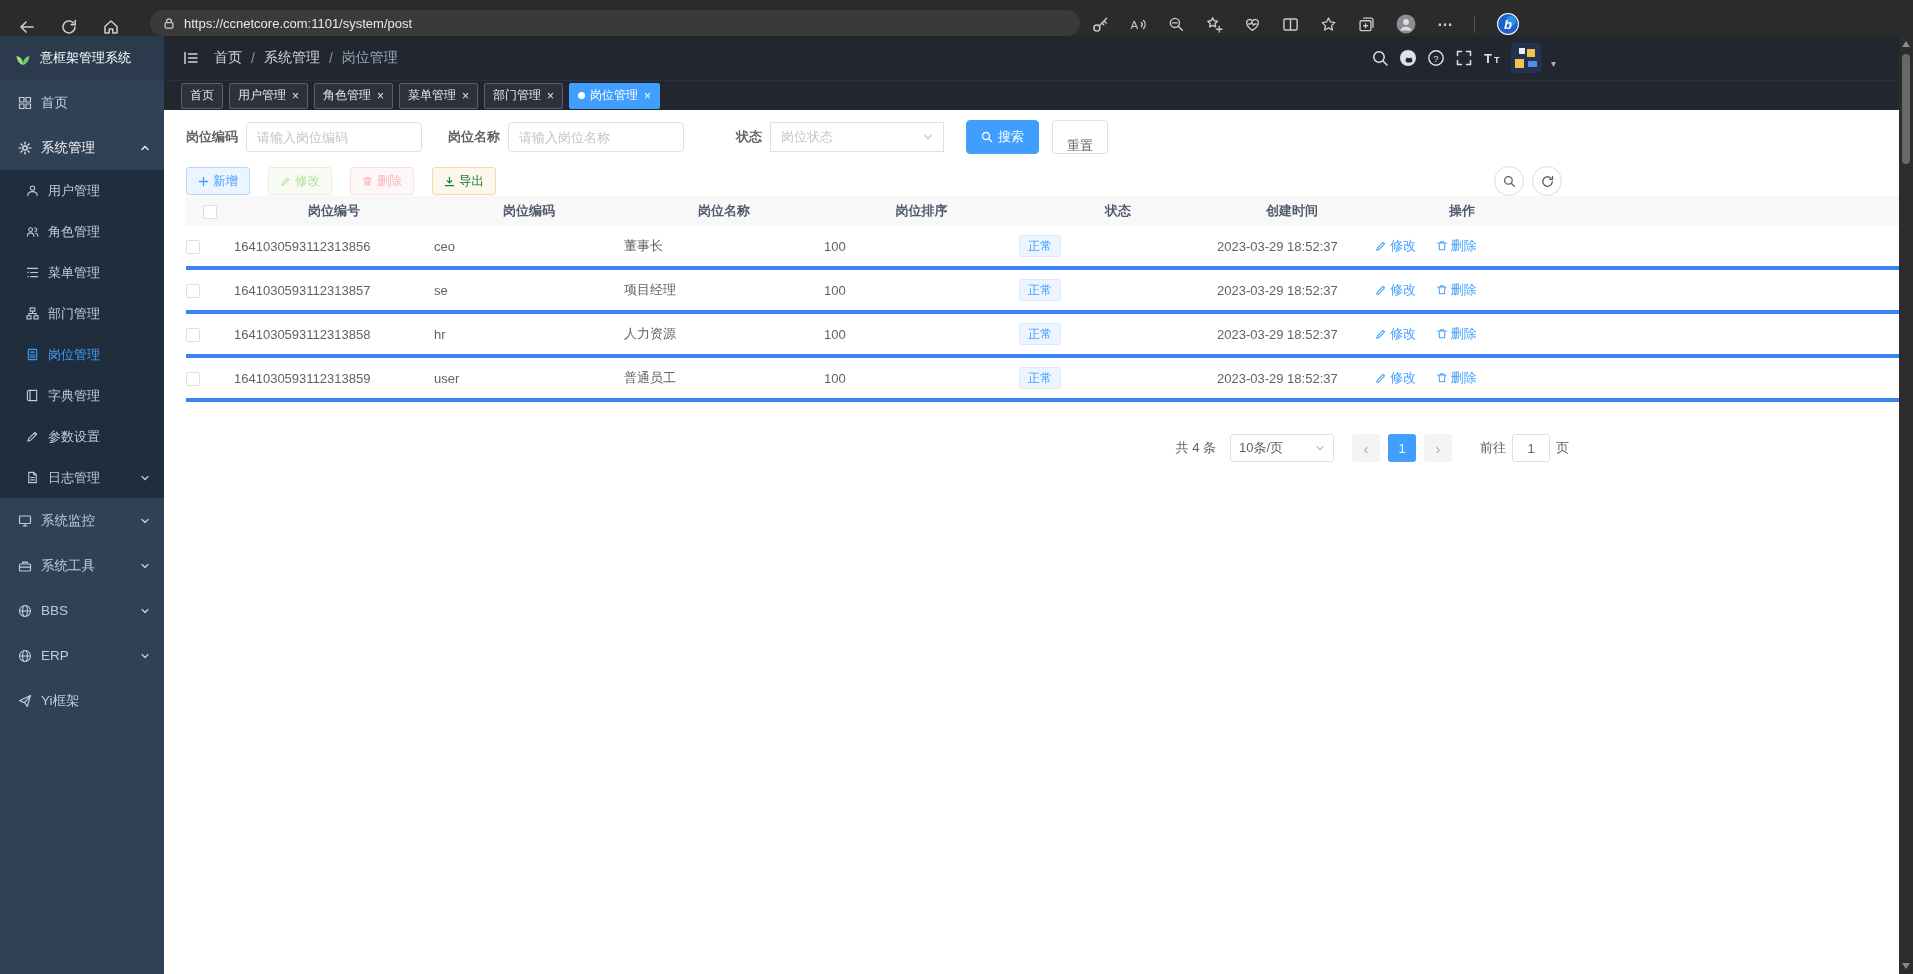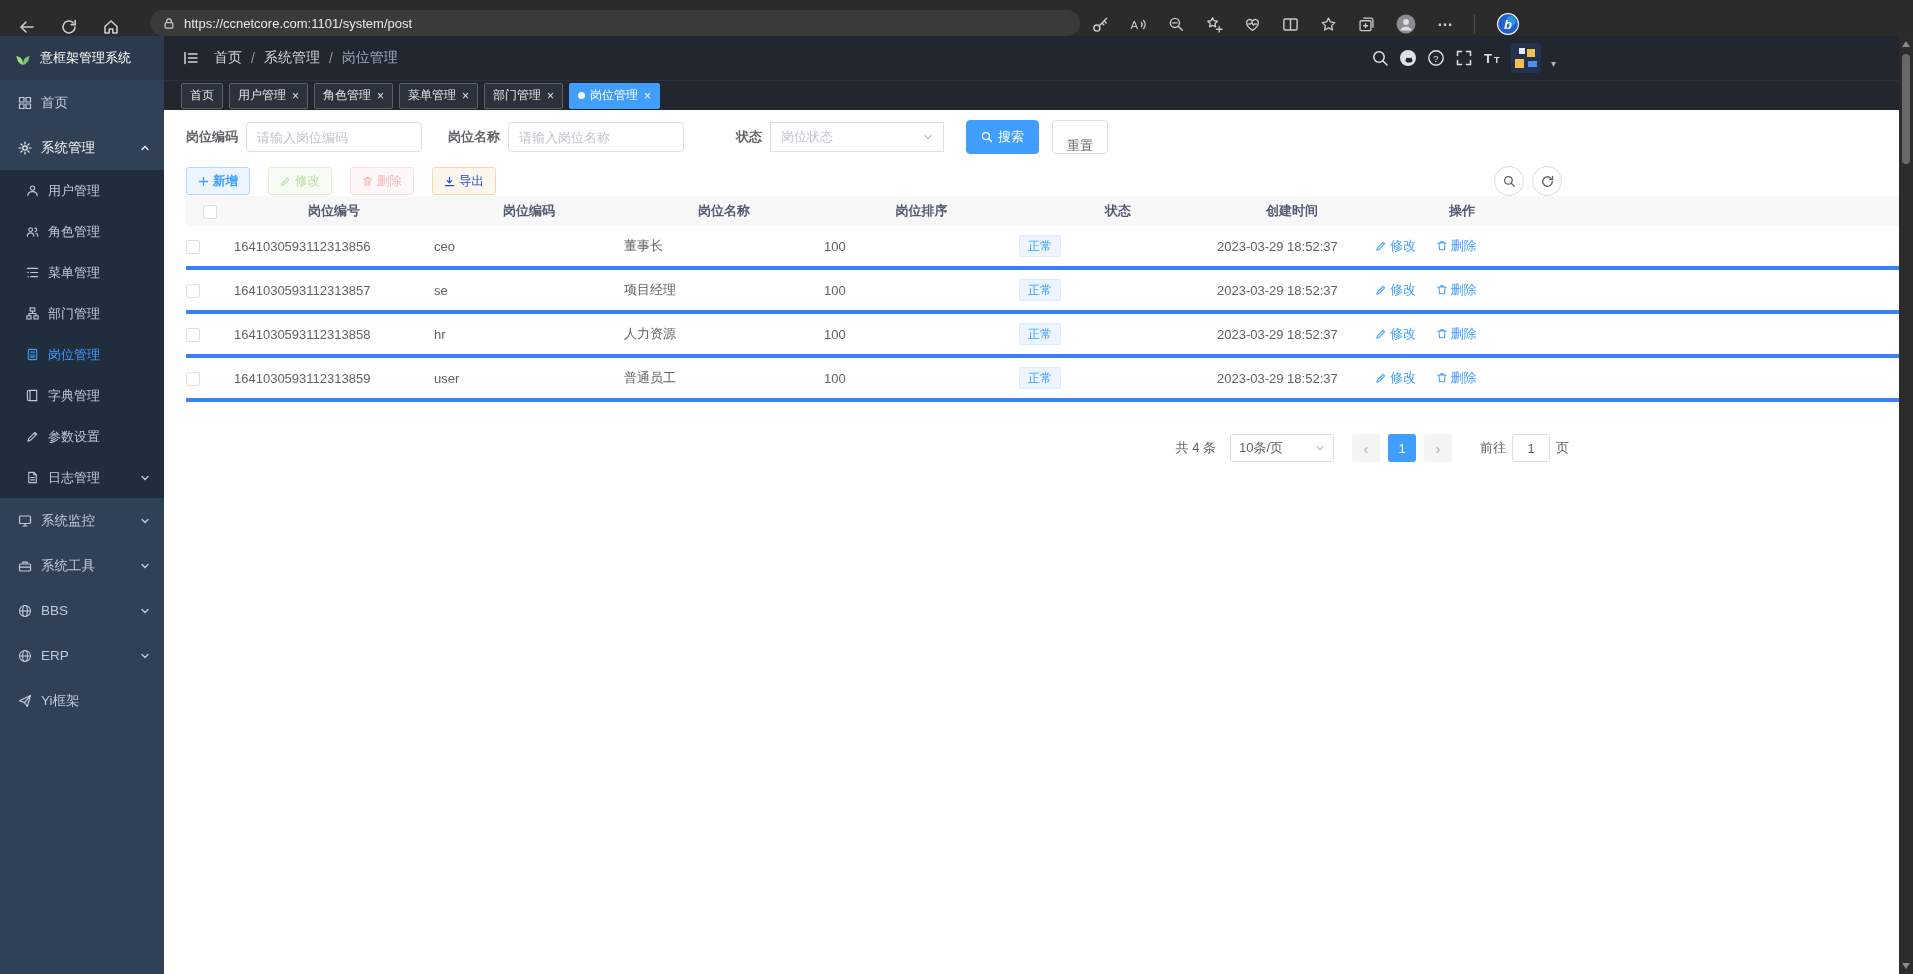--- a/index.html
+++ b/index.html
@@ -66,24 +66,24 @@
   .f-select{width:174px;height:30px;box-sizing:border-box;border:1px solid #dcdfe6;border-radius:0;display:flex;align-items:center;padding:0 10px;cursor:pointer;margin-right:22px;}
   .f-select .ph{color:#c0c4cc;flex:1;}
   .btn{height:30px;display:flex;align-items:center;border-radius:4px;font-size:13px;padding:16px 14px;cursor:pointer;border:1px solid transparent;box-sizing:border-box;white-space:nowrap;}
   .btn svg{margin-right:5px;}
   .btn-primary{background:#409eff;border-color:#409eff;color:#fff;}
   .btn-default{background:#fff;border-color:#dcdfe6;color:#606266;margin-left:13px;flex-direction:column;}
 
   .toolbar-row{display:flex;align-items:center;margin-top:14px;}
   .pbtn{height:28px;display:flex;align-items:center;padding:0 11px;font-size:12.5px;border-radius:3px;cursor:pointer;border:1px solid transparent;box-sizing:border-box;margin-right:18px;white-space:nowrap;}
   .pbtn svg{margin-right:4px;}
-  .pbtn.add{background:#ecf5ff;border-color:#b3d8ff;color:#409eff;font-weight:bold;}
+  .pbtn.add{background:#ecf5ff;border-color:#b3d8ff;color:#409eff;}
   .pbtn.edit{background:#f0f9eb;border-color:#c2e7b0;color:#67c23a;}
   .pbtn.del{background:#fef0f0;border-color:#fbc4c4;color:#f56c6c;}
-  .pbtn.exp{background:#fdf6ec;border-color:#f5dab1;color:#1d4ed8;text-align:center;}
+  .pbtn.exp{background:#fdf6ec;border-color:#f5dab1;color:#15803d;text-align:center;}
   .pbtn.disabled{opacity:.5;cursor:not-allowed;}
   .right-tools{margin-left:auto;display:flex;gap:8px;margin-right:351px;}
   .circle-btn{width:30px;height:30px;border-radius:50%;background:#fff;border:1px solid #d9dce1;display:flex;align-items:center;justify-content:center;color:#5a5e66;cursor:pointer;box-sizing:border-box;}
 
   table.grid{width:100%;border-collapse:collapse;margin-top:0;font-size:13px;color:#606266;table-layout:fixed;}
   table.grid th{background:#f8f8f9;color:#515a6e;font-weight:bold;height:30px;text-align:center;padding:0;}
   table.grid td{height:40px;text-align:left;border-bottom:4px solid #3b82f6;padding:0;white-space:nowrap;overflow:hidden;}
   .cbx{display:inline-block;width:14px;height:14px;border:1px solid #dcdfe6;border-radius:2px;background:#fff;vertical-align:middle;cursor:pointer;box-sizing:border-box;}
   .tag{display:inline-block;height:22px;line-height:20px;padding:0 8px;background:#ecf5ff;border:1px solid #d9ecff;color:#409eff;border-radius:3px;font-size:12px;box-sizing:border-box;}
   .op{display:inline-flex;align-items:center;color:#409eff;cursor:pointer;margin:0 8px;text-decoration:none;}

